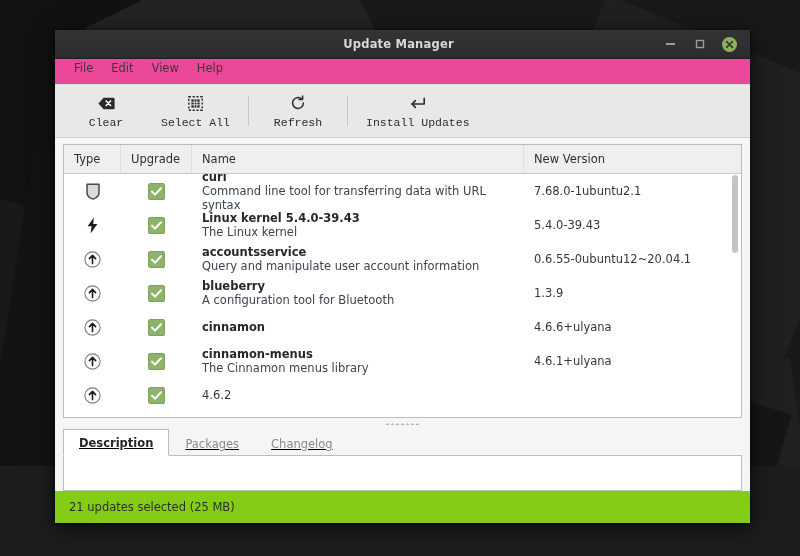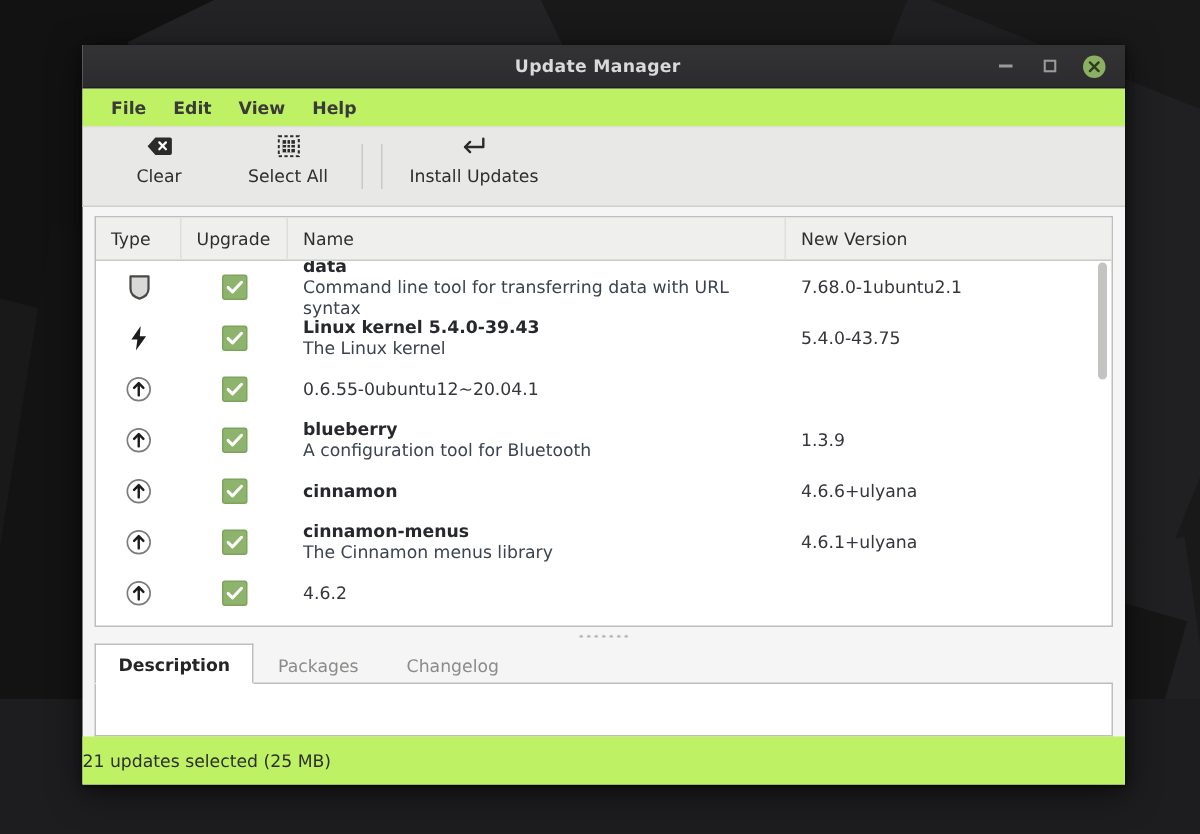--- a/index.html
+++ b/index.html
@@ -107,48 +107,48 @@
     width: 15px; height: 15px; border-radius: 50%;
     background: #8cb061;
     color: #2d2d2d; font-size: 10px; font-weight: bold;
     line-height: 1;
   }
   .wbtn.close svg { display: block; }
 
   
   #menubar {
     height: 25px;
-    background: #bef264;
+    background: #ec4899;
     border-bottom: 1px solid #dcdcda;
-    display: flex; align-items: center;
+    display: flex; align-items: flex-start;
     padding-left: 10px;
     flex: 0 0 auto;
-    font-weight: bold;
   }
   .menu-item {
     font-size: 11.5px; color: #3a3a38;
     padding: 2px 9px; cursor: default;
     border-radius: 2px;
   }
 
   
   #toolbar {
     height: 52px;
     background: #e8e8e6;
     border-bottom: 1px solid #cfcfcc;
     display: flex; align-items: center;
     padding-left: 8px;
     flex: 0 0 auto;
   }
   .tb-btn {
     display: flex; flex-direction: column;
-    align-items: center; justify-content: flex-start;
+    align-items: center; justify-content: center;
     min-width: 62px; height: 46px;
     padding: 0 12px; cursor: pointer;
     border-radius: 3px;
+    font-family: Liberation Mono, monospace;
   }
   .tb-icon { height: 19px; display: flex; align-items: center; justify-content: center; color: #2b2b2b; }
   .tb-label { font-size: 11.5px; color: #2e2e2c; margin-top: 3px; white-space: nowrap; }
   .tb-sep {
     width: 1px; height: 30px; background: #c8c8c4;
     margin: 0 6px;
   }
 
   
   #list-wrap {
@@ -247,20 +247,21 @@
     background-image: radial-gradient(circle, #b6b6b4 1px, transparent 1.2px);
     background-size: 5px 5px;
   }
 
   
   #tabs-area {
     margin: 0 8px;
     flex: 1;
     display: flex; flex-direction: column;
     min-height: 0;
+    text-decoration: underline;
   }
   #tabstrip {
     display: flex;
     align-items: flex-end;
     height: 27px;
     border-bottom: 1px solid #bdbdba;
     flex: 0 0 auto;
   }
   .tab {
     font-size: 11.5px;
@@ -285,22 +286,23 @@
     border: 1px solid #bdbdba;
     border-top: none;
     flex: 1;
     min-height: 0;
   }
 
   
   #statusbar {
     height: 32px;
     display: flex; align-items: center;
+    padding-left: 14px;
     font-size: 11.5px; color: #2f2f2d;
-    background: #bef264;
+    background: #84cc16;
     flex: 0 0 auto;
   }
 </style>
 </head>
 <body>
 
 <div id="desktop">
   <div class="bg-shape bg-a"></div>
   <div class="bg-shape bg-b"></div>
   <div class="bg-shape bg-c"></div>
@@ -357,20 +359,29 @@
             <rect x="0.8" y="0.8" width="13.4" height="13.4" fill="none" stroke="#2b2b2b" stroke-width="1.4" stroke-dasharray="2.2 1.6"></rect>
             <rect x="3.4" y="3.4" width="8.2" height="8.2" fill="#2b2b2b"></rect>
             <path d="M3.4 6.2 H11.6 M3.4 8.8 H11.6 M6.2 3.4 V11.6 M8.8 3.4 V11.6" stroke="#e8e8e6" stroke-width="0.9"></path>
           </svg>
         </span>
         <span class="tb-label">Select All</span>
       </div>
 
       <div class="tb-sep"></div>
 
+      <div class="tb-btn">
+        <span class="tb-icon">
+          <svg width="16" height="16" viewBox="0 0 16 16">
+            <path d="M13.4 8 A5.4 5.4 0 1 1 11.4 3.8" fill="none" stroke="#2b2b2b" stroke-width="1.5" stroke-linecap="round"></path>
+            <path d="M12.6 0.9 L12.6 4.5 L9.0 4.5" fill="none" stroke="#2b2b2b" stroke-width="1.5" stroke-linecap="round" stroke-linejoin="round"></path>
+          </svg>
+        </span>
+        <span class="tb-label">Refresh</span>
+      </div>
 
       <div class="tb-sep"></div>
 
       <div class="tb-btn">
         <span class="tb-icon">
           <svg width="17" height="13" viewBox="0 0 17 13">
             <path d="M15.2 1.4 V7.0 H3.2" fill="none" stroke="#2b2b2b" stroke-width="1.6" stroke-linecap="round" stroke-linejoin="round"></path>
             <path d="M6.4 3.6 L3.0 7.0 L6.4 10.4" fill="none" stroke="#2b2b2b" stroke-width="1.6" stroke-linecap="round" stroke-linejoin="round"></path>
           </svg>
         </span>
@@ -398,21 +409,21 @@
             </span>
           </div>
           <div class="cell upgrade">
             <span class="checkbox">
               <svg width="11" height="9" viewBox="0 0 11 9">
                   <path d="M1 4.6 L4 7.6 L10 1.2" fill="none" stroke="#ffffff" stroke-width="2" stroke-linecap="round" stroke-linejoin="round"></path>
                 </svg>
             </span>
           </div>
           <div class="cell name">
-            <span class="pkg-name">data</span>
+            <span class="pkg-name">curl</span>
             <span class="pkg-desc">Command line tool for transferring data with URL syntax</span>
           </div>
           <div class="cell version">7.68.0-1ubuntu2.1</div>
         </div>
 
         <div class="row">
           <div class="cell type">
             <span class="type-icon">
               <svg width="11" height="17" viewBox="0 0 11 17">
                 <path d="M6.8 0.4 L0.6 9.3 H4.6 L3.6 16.6 L10.4 7.1 H6.2 Z" fill="#1c1c1c"></path>
@@ -423,38 +434,42 @@
             <span class="checkbox">
               <svg width="11" height="9" viewBox="0 0 11 9">
                   <path d="M1 4.6 L4 7.6 L10 1.2" fill="none" stroke="#ffffff" stroke-width="2" stroke-linecap="round" stroke-linejoin="round"></path>
                 </svg>
             </span>
           </div>
           <div class="cell name">
             <span class="pkg-name">Linux kernel 5.4.0-39.43</span>
             <span class="pkg-desc">The Linux kernel</span>
           </div>
-          <div class="cell version">5.4.0-43.75</div>
+          <div class="cell version">5.4.0-39.43</div>
         </div>
 
         <div class="row">
           <div class="cell type">
             <span class="type-icon">
               <svg width="17" height="17" viewBox="0 0 17 17">
                 <circle cx="8.5" cy="8.5" r="7.6" fill="#ffffff" stroke="#7c7c7c" stroke-width="1.1"></circle>
                 <path d="M8.5 12.6 V4.8 M5.4 7.6 L8.5 4.4 L11.6 7.6" fill="none" stroke="#1c1c1c" stroke-width="1.6" stroke-linecap="round" stroke-linejoin="round"></path>
               </svg>
             </span>
           </div>
           <div class="cell upgrade">
             <span class="checkbox">
               <svg width="11" height="9" viewBox="0 0 11 9">
                   <path d="M1 4.6 L4 7.6 L10 1.2" fill="none" stroke="#ffffff" stroke-width="2" stroke-linecap="round" stroke-linejoin="round"></path>
                 </svg>
             </span>
+          </div>
+          <div class="cell name">
+            <span class="pkg-name">accountsservice</span>
+            <span class="pkg-desc">Query and manipulate user account information</span>
           </div>
           <div class="cell version">0.6.55-0ubuntu12~20.04.1</div>
         </div>
 
         <div class="row">
           <div class="cell type">
             <span class="type-icon">
               <svg width="17" height="17" viewBox="0 0 17 17">
                 <circle cx="8.5" cy="8.5" r="7.6" fill="#ffffff" stroke="#7c7c7c" stroke-width="1.1"></circle>
                 <path d="M8.5 12.6 V4.8 M5.4 7.6 L8.5 4.4 L11.6 7.6" fill="none" stroke="#1c1c1c" stroke-width="1.6" stroke-linecap="round" stroke-linejoin="round"></path>

